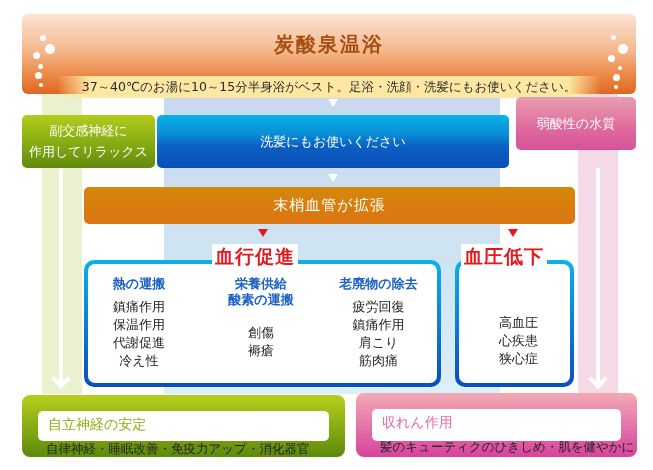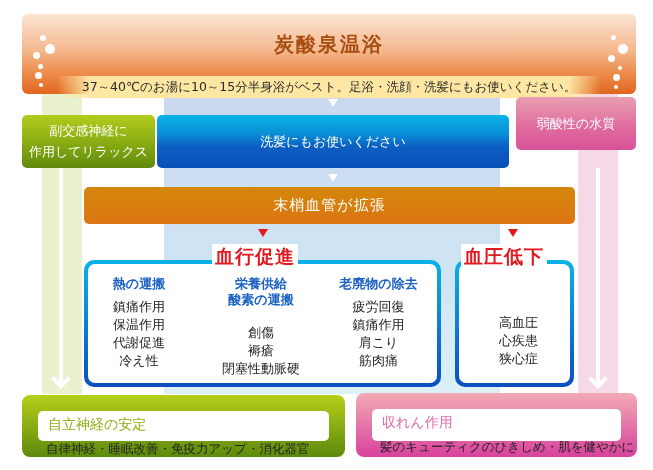--- a/index.html
+++ b/index.html
@@ -148,21 +148,20 @@
       <div class="col-item">保温作用</div>
       <div class="col-item">代謝促進</div>
       <div class="col-item">冷え性</div>
     </div>
     <div class="col" style="left:118px; top:12px; width:110px;">
       <div class="col-head">栄養供給</div>
       <div class="col-head">酸素の運搬</div>
       <div style="height:16px;"></div>
       <div class="col-item">創傷</div>
       <div class="col-item">褥瘡</div>
-      <div class="col-item">閉塞性動脈硬</div>
     </div>
     <div class="col" style="left:238px; top:12px; width:105px;">
       <div class="col-head">老廃物の除去</div>
       <div style="height:6px;"></div>
       <div class="col-item">疲労回復</div>
       <div class="col-item">鎮痛作用</div>
       <div class="col-item">肩こり</div>
       <div class="col-item">筋肉痛</div>
     </div>
   </div>

